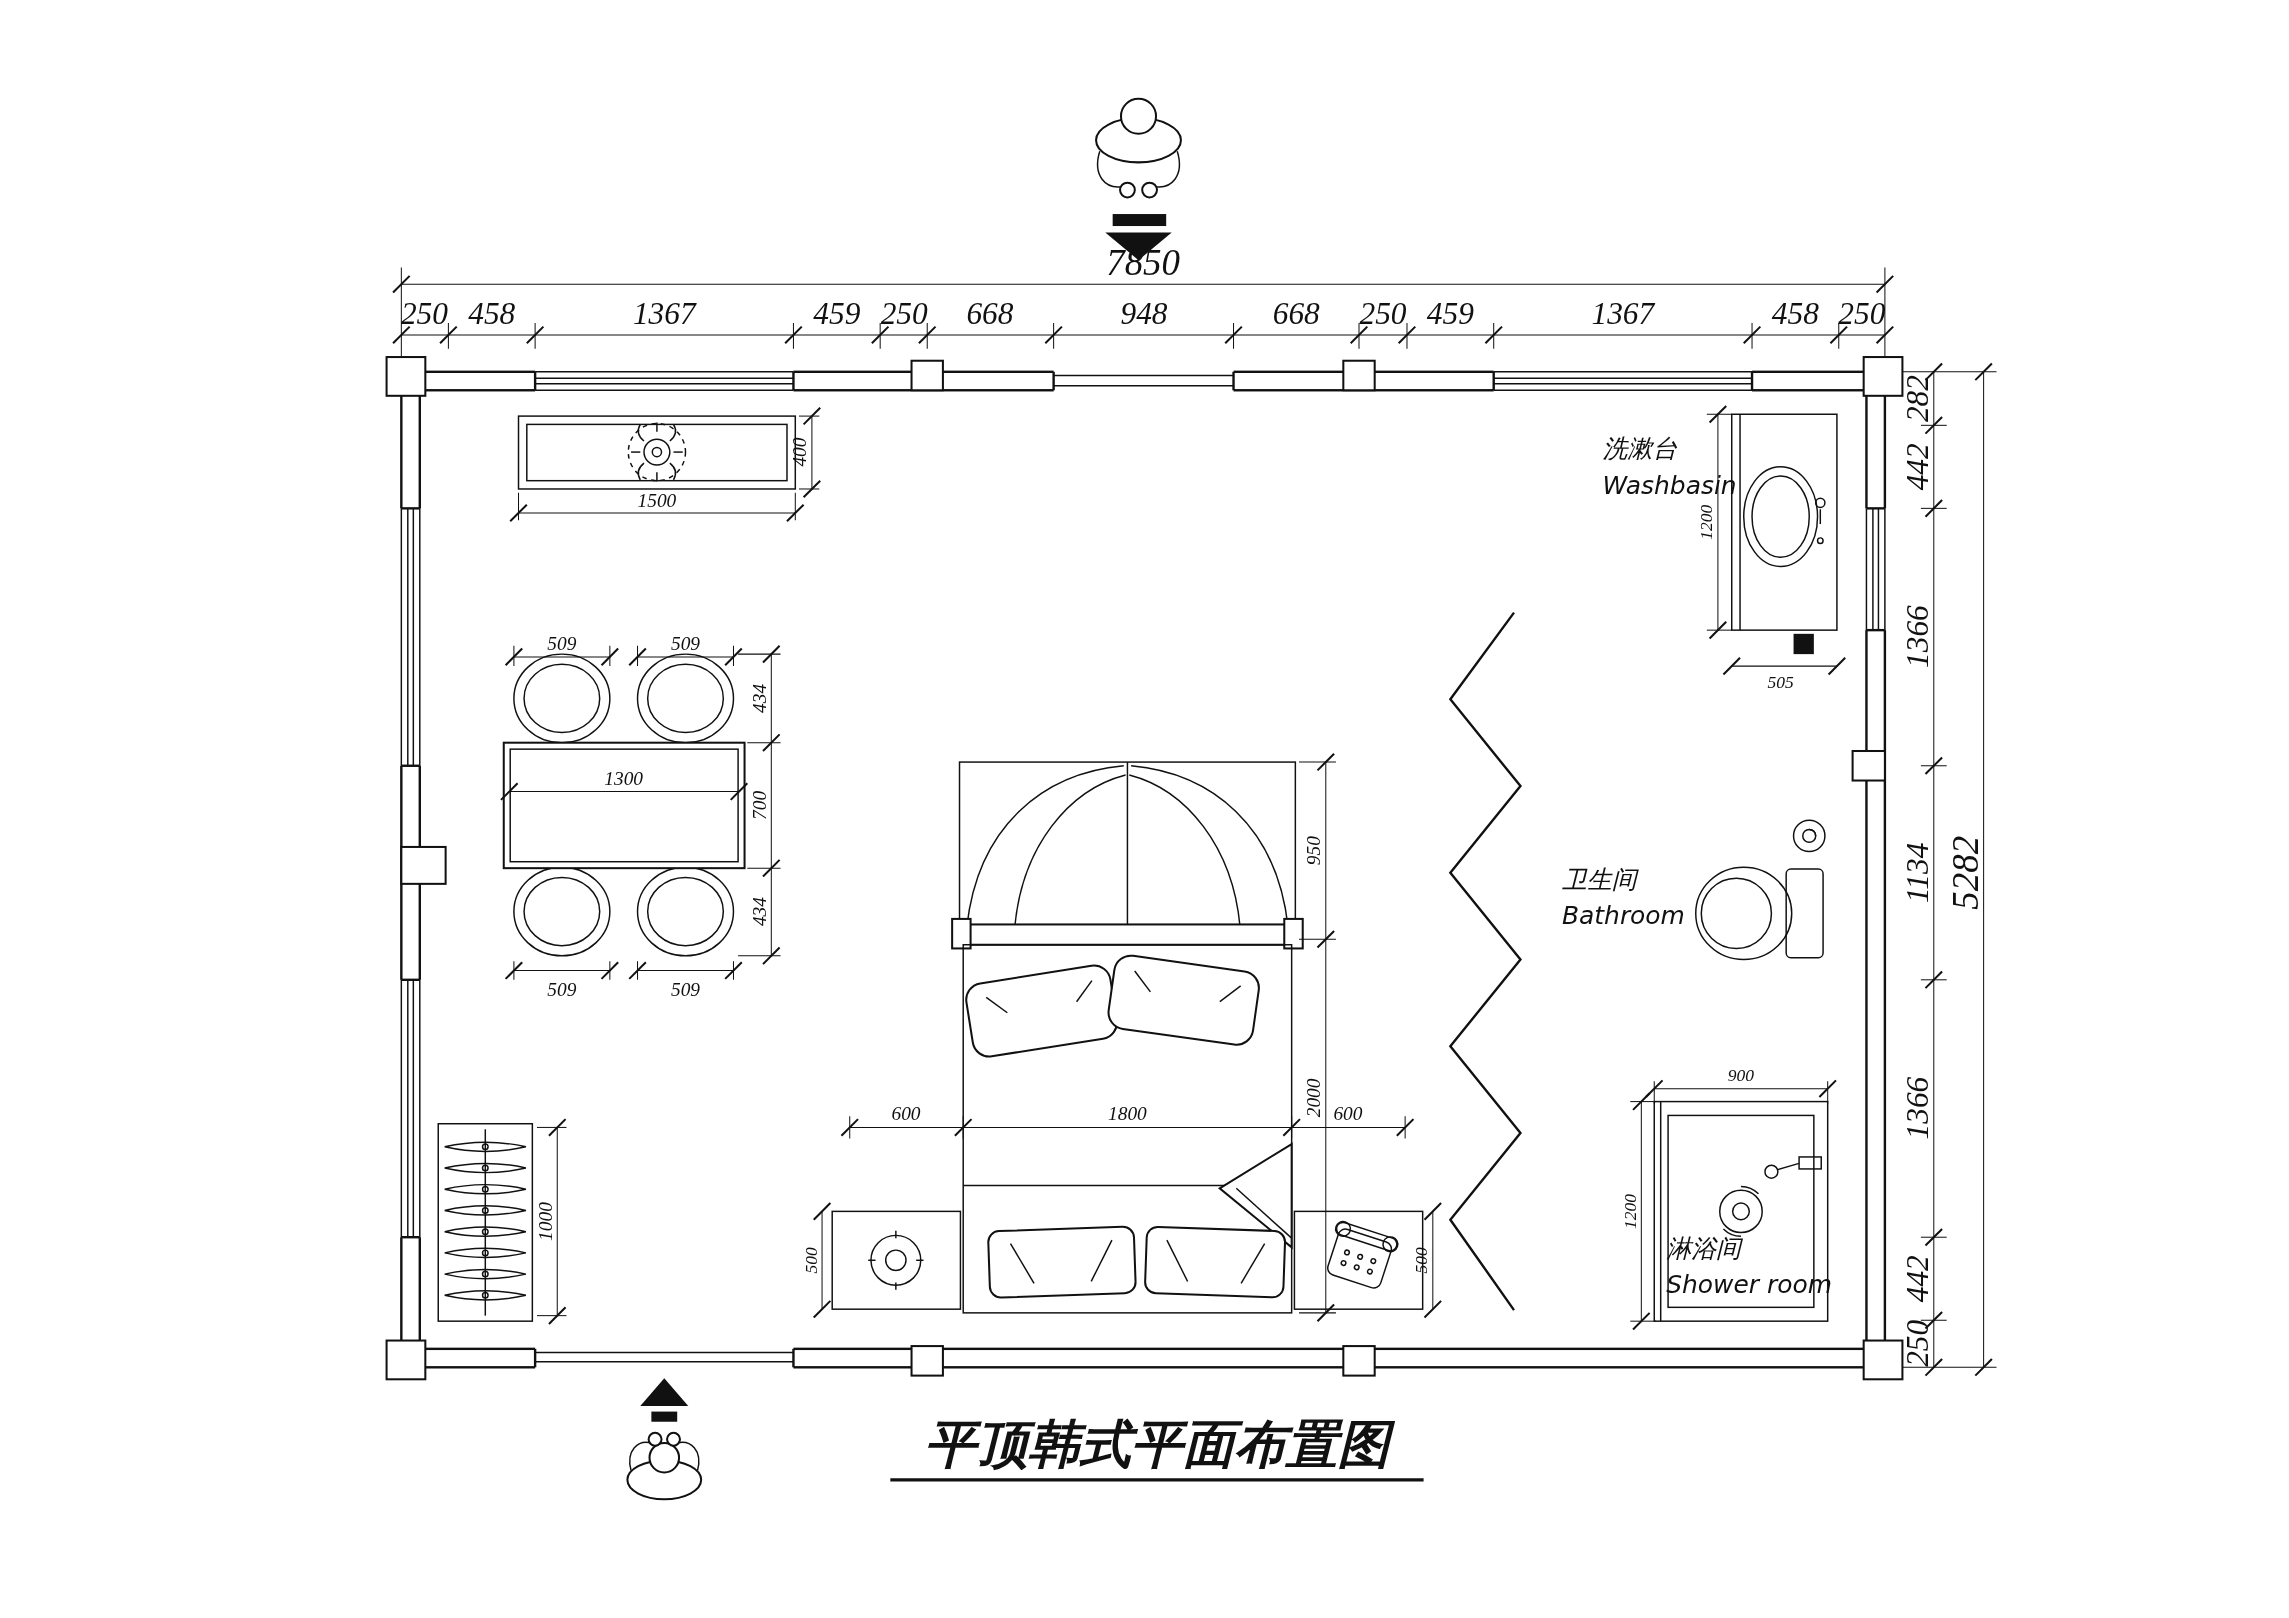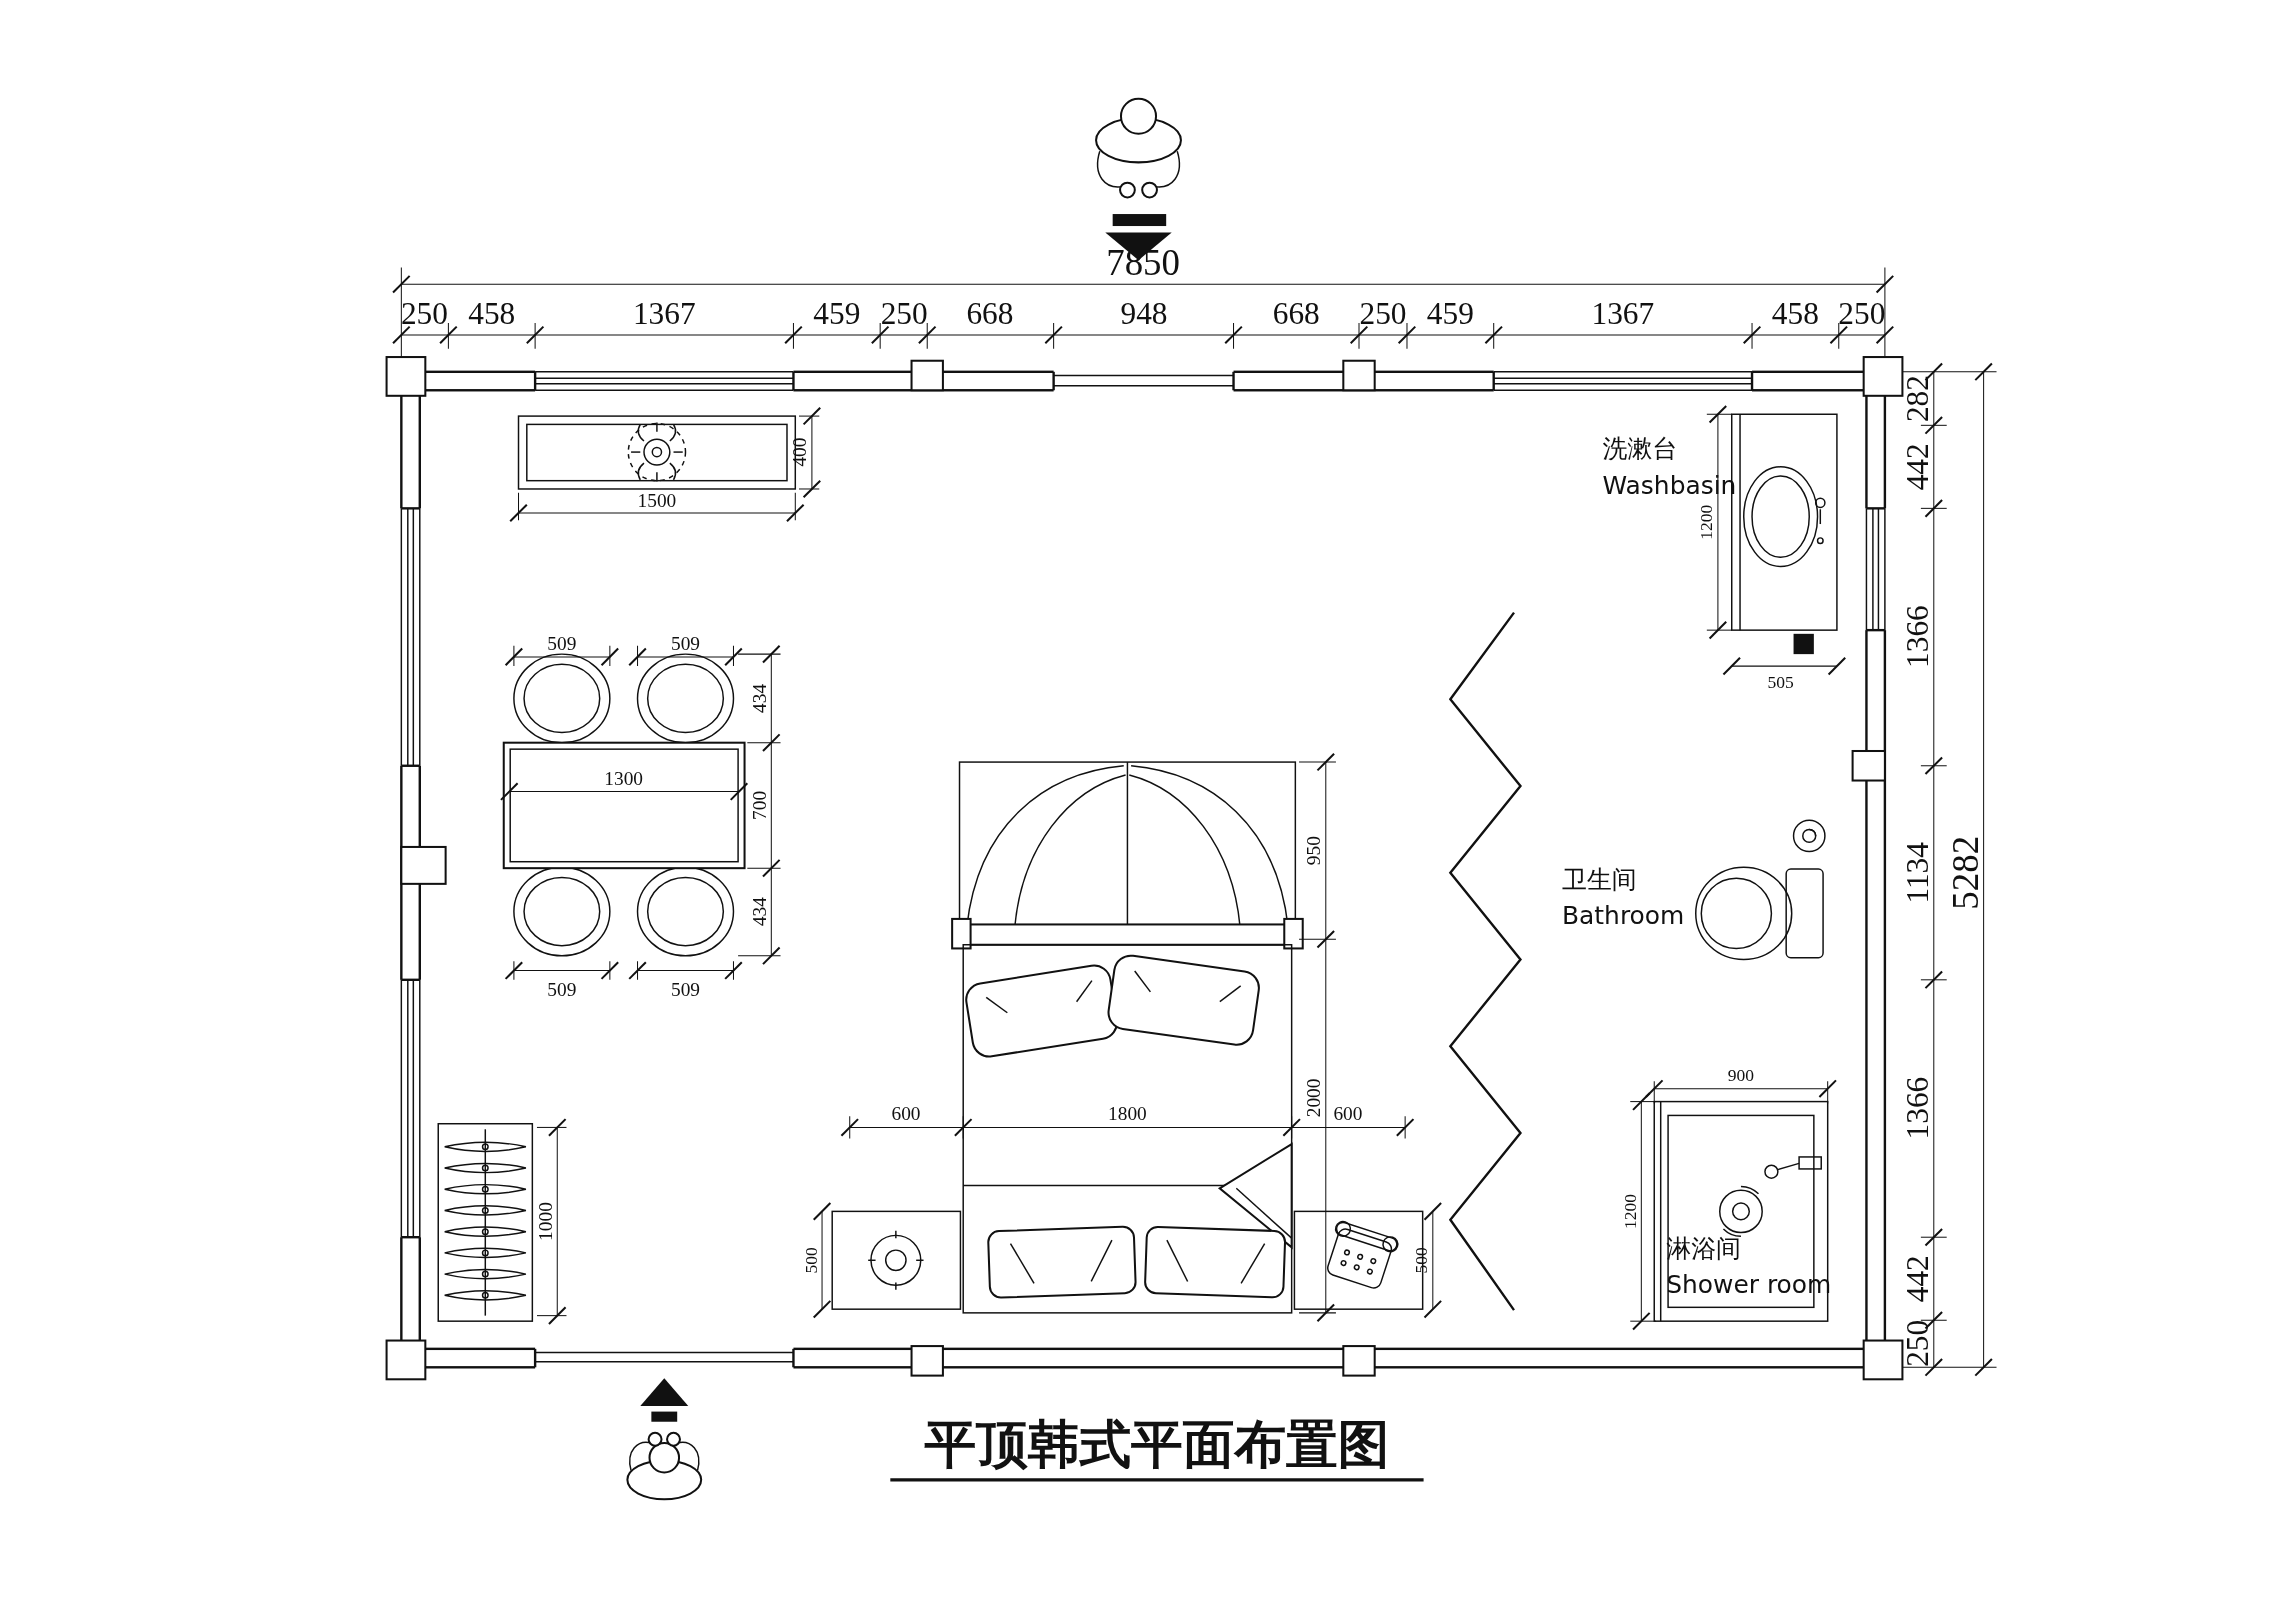--- a/index.html
+++ b/index.html
@@ -1,16 +1,16 @@
 <!DOCTYPE html>
 <html style="font-size:14.8px"><head>
 <meta charset="utf-8">
 <style>
   html,body{margin:0;padding:0;background:#ffffff;}
-  .sheet{width:100%;max-width:2290px;margin:0 auto;background:#fff;}
+  .sheet{width:100%;max-width:2290px;margin:0 auto;background:#fff;font-style:italic;}
   svg{display:block;width:100%;height:auto;background:#fff;}
   .wall{fill:none;stroke:#111;stroke-width:2.6;}
   .thin{fill:none;stroke:#111;stroke-width:1.6;}
   .dim{fill:none;stroke:#111;stroke-width:1.1;}
   .tick{stroke:#111;stroke-width:2.2;}
   .wfill{fill:#fff;stroke:#111;stroke-width:2.2;}
   .solid{fill:#111;stroke:none;}
   .clear{fill:#fff;stroke:none;}
   .dimtxt{font-family:"Liberation Serif", serif;fill:#111;}
   .lbl{font-family:"DejaVu Sans", sans-serif;fill:#111;}

